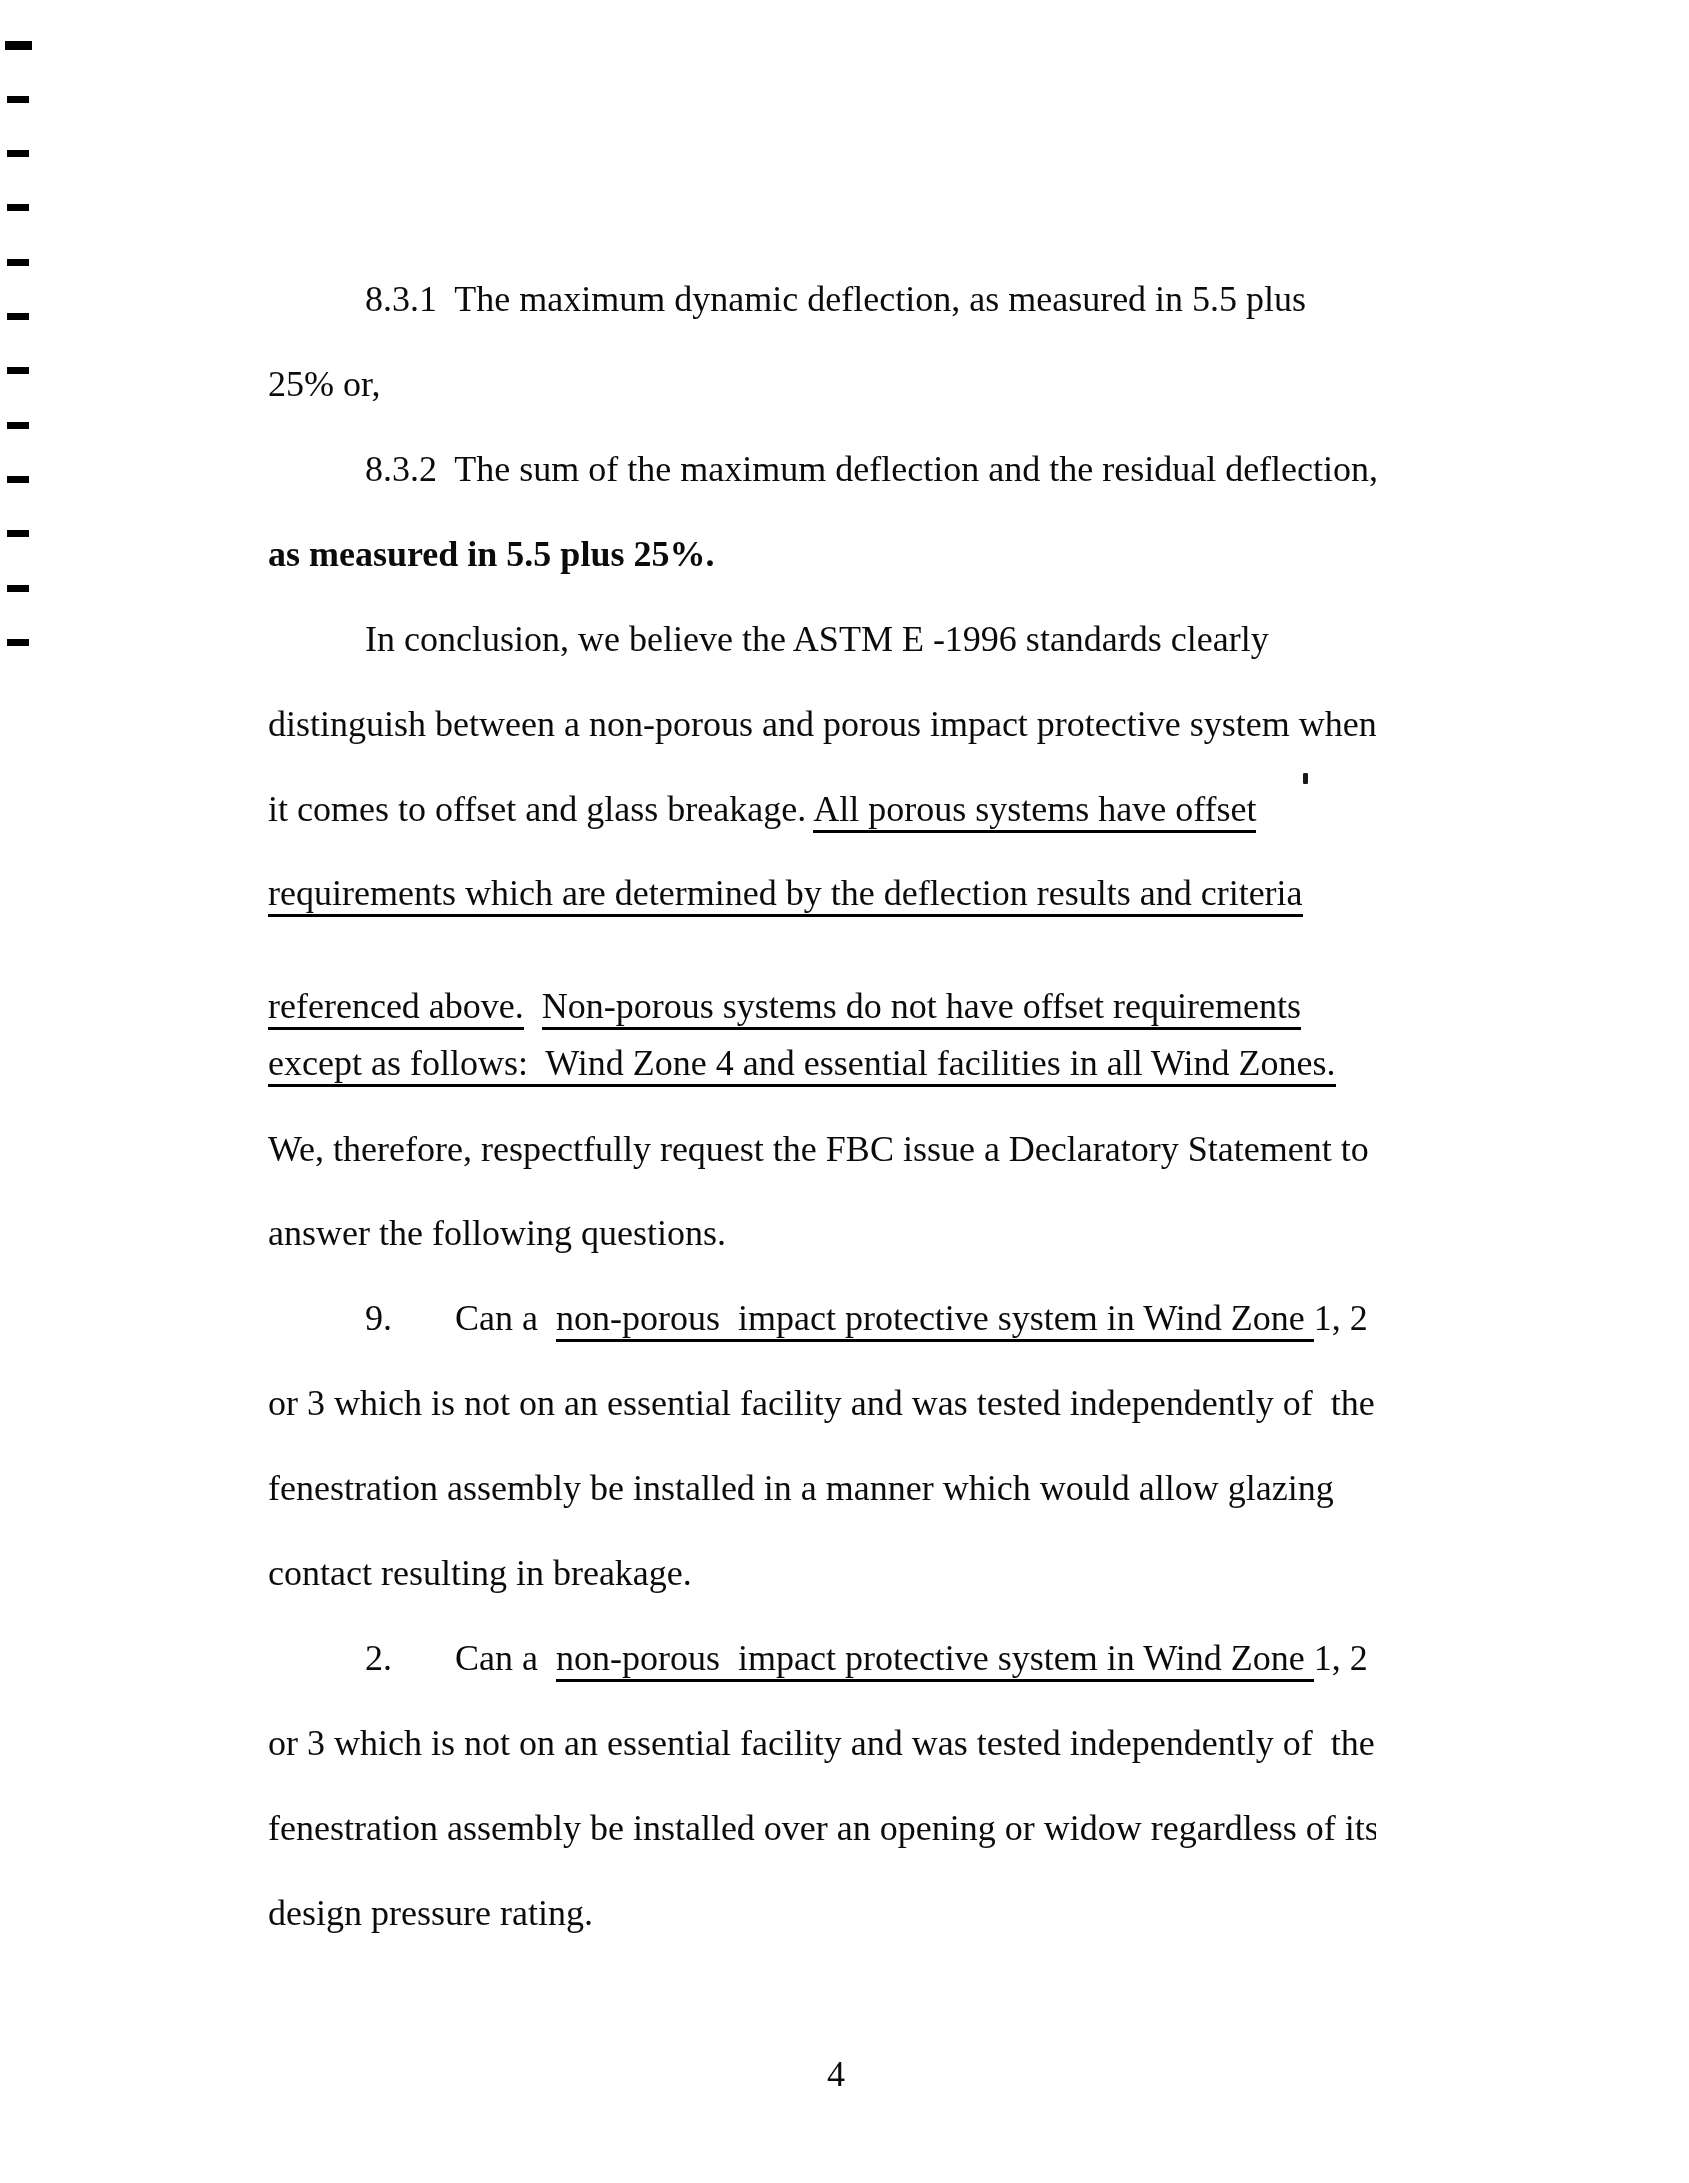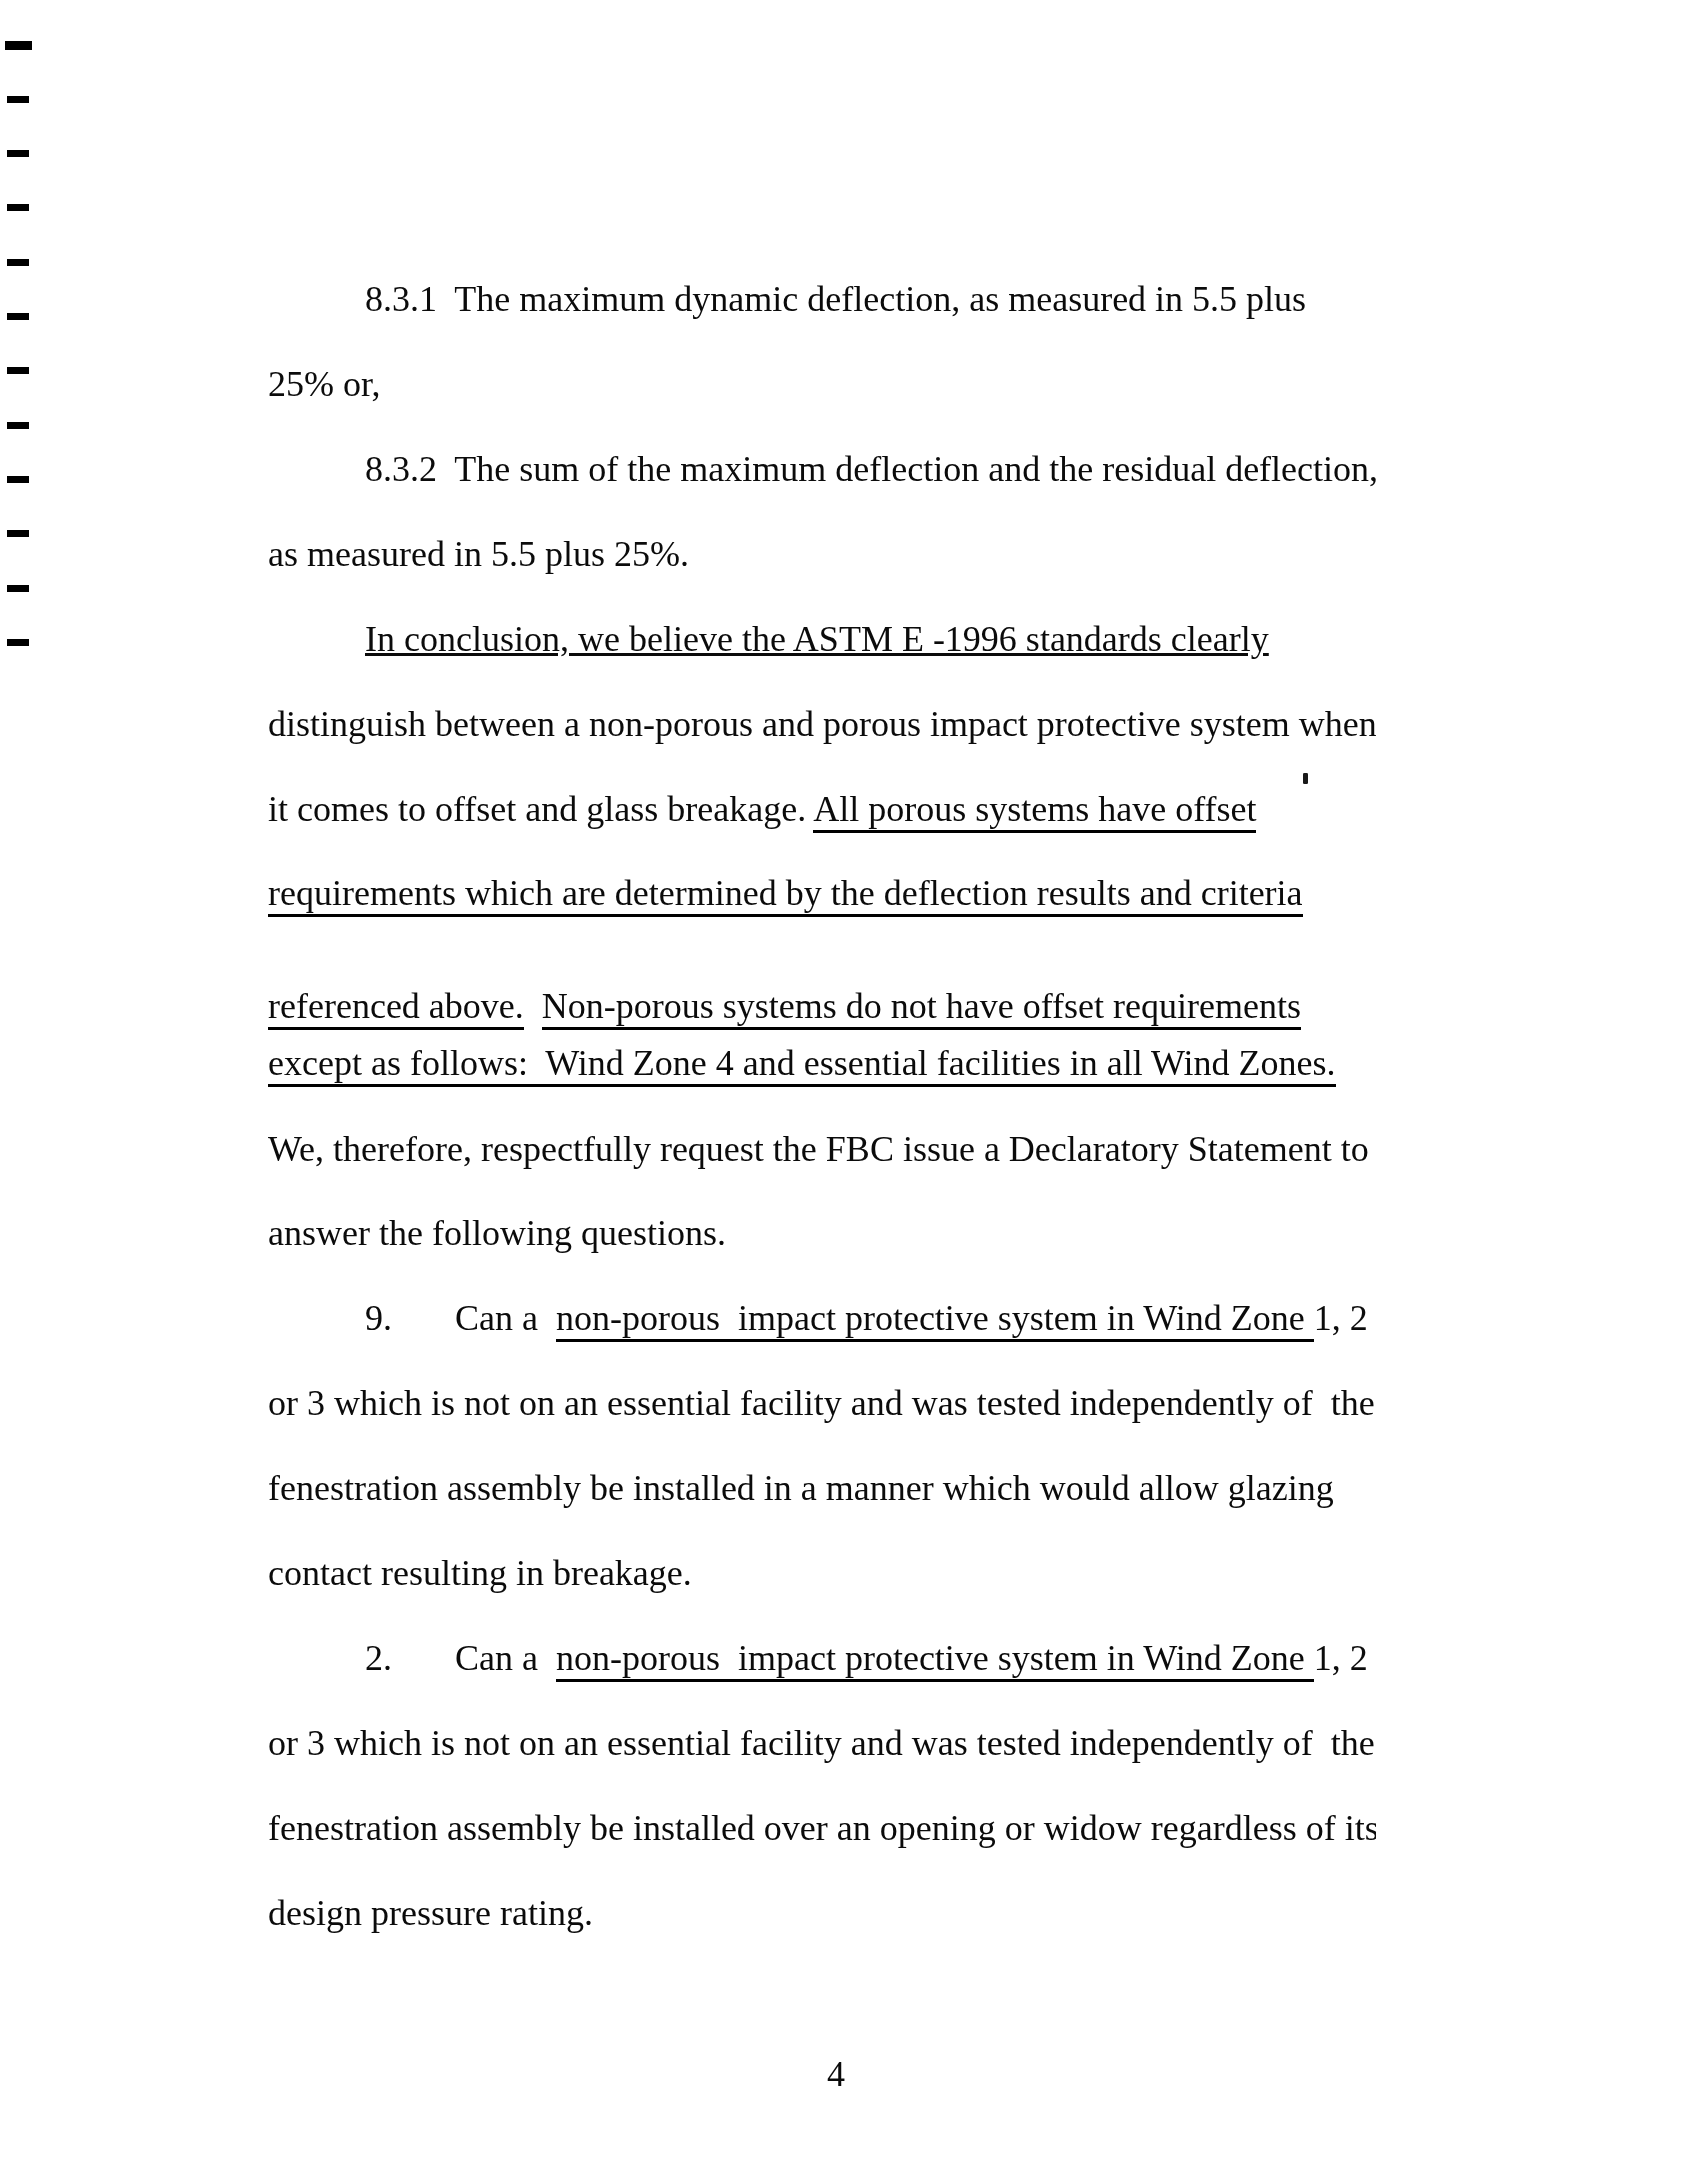--- a/index.html
+++ b/index.html
@@ -64,22 +64,22 @@
       <div class="edge-mark" style="left: 6.6px; top: 607px; width: 22.5px; height: 6.6px;"></div>
     </div>
   <div id="specks-host">
       <div class="speck" style="left: 1303px; top: 741px; width: 4.6px; height: 10.6px;"></div>
       <div class="speck" style="left: 1511px; top: 1430px; width: 9.3px; height: 4px;"></div>
     </div>
   <div id="lines-host">
       <div class="line" style="left: 365px; top: 249px;"><span>8.3.1  The maximum dynamic deflection, as measured in 5.5 plus</span></div>
       <div class="line" style="left: 268px; top: 334px;"><span>25% or,</span></div>
       <div class="line" style="left: 365px; top: 419px;"><span>8.3.2  The sum of the maximum deflection and the residual deflection,</span></div>
-      <div class="line" style="left: 268px; top: 504px;"><span>as measured in 5.5 plus 25%.</span></div>
-      <div class="line" style="left: 365px; top: 589px; text-decoration: underline;"><span>In conclusion, we believe the ASTM E -1996 standards clearly</span></div>
+      <div class="line" style="left: 268px; top: 504px; font-weight: bold;"><span>as measured in 5.5 plus 25%.</span></div>
+      <div class="line" style="left: 365px; top: 589px;"><span>In conclusion, we believe the ASTM E -1996 standards clearly</span></div>
       <div class="line" style="left: 268px; top: 674px;"><span>distinguish between a non-porous and porous impact protective system when</span></div>
       <div class="line" style="left: 268px; top: 759px;"><span>it comes to offset and glass breakage. </span><span class="u">All porous systems have offset</span></div>
       <div class="line" style="left: 268px; top: 843px;"><span class="u">requirements which are determined by the deflection results and criteria</span></div>
       <div class="line" style="left: 268px; top: 956px;"><span class="u">referenced above.</span><span>  </span><span class="u">Non-porous systems do not have offset requirements</span></div>
       <div class="line" style="left: 268px; top: 1013px;"><span class="u">except as follows:  Wind Zone 4 and essential facilities in all Wind Zones.</span></div>
       <div class="line" style="left: 268px; top: 1099px;"><span>We, therefore, respectfully request the FBC issue a Declaratory Statement to</span></div>
       <div class="line" style="left: 268px; top: 1183px;"><span>answer the following questions.</span></div>
       <div class="line" style="left: 365px; top: 1268px;"><span>9.       Can a  </span><span class="u">non-porous  impact protective system in Wind Zone </span><span>1, 2</span></div>
       <div class="line" style="left: 268px; top: 1353px;"><span>or 3 which is not on an essential facility and was tested independently of  the</span></div>
       <div class="line" style="left: 268px; top: 1438px;"><span>fenestration assembly be installed in a manner which would allow glazing</span></div>

